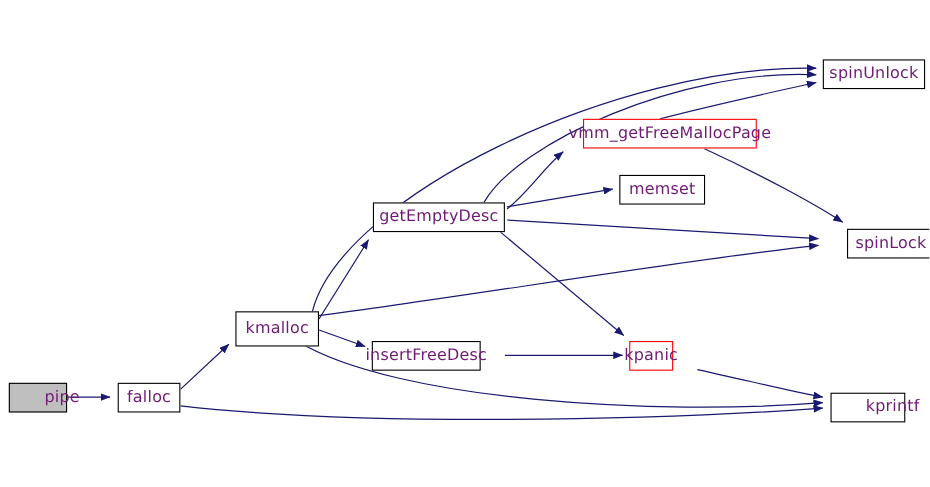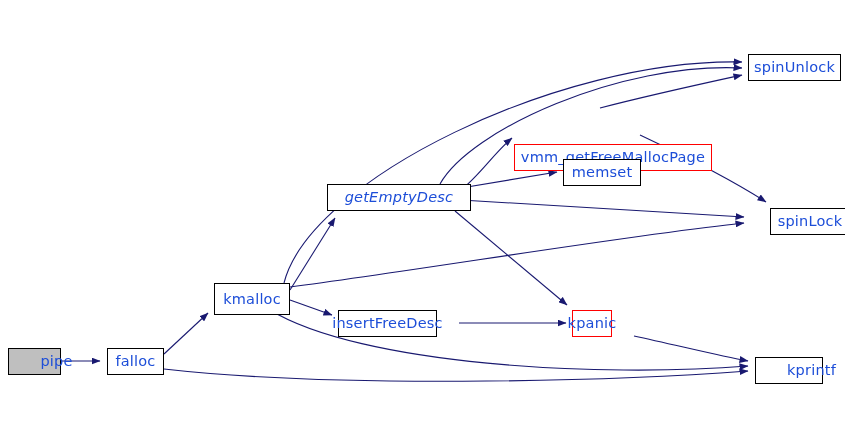--- a/index.html
+++ b/index.html
@@ -24,21 +24,21 @@
   }
   .node {
     position: absolute;
     box-sizing: border-box;
     display: flex;
     align-items: center;
     justify-content: center;
     background: #ffffff;
     border: 1px solid #000000;
     font-size: 14.5px;
-    color: #1d4ed8;
+    color: #701a75;
     letter-spacing: 0.2px;
     white-space: nowrap;
     line-height: 1;
     z-index: 3;
   }
   .node.current {
     background: #bfbfbf;
     border-color: #000000;
     padding-left: 44px;
   }
@@ -84,27 +84,27 @@
   <div id="node-layer">
       <div class="node current" style="left: 8px; top: 348px; width: 53px; height: 27px;">
         <span class="node-label">pipe</span>
       </div>
       <div class="node" style="left: 107px; top: 348px; width: 57px; height: 27px;">
         <span class="node-label">falloc</span>
       </div>
       <div class="node" style="left: 214px; top: 283px; width: 76px; height: 32px;">
         <span class="node-label">kmalloc</span>
       </div>
-      <div class="node" style="left: 327px; top: 184px; width: 144px; height: 27px; font-style: italic;">
+      <div class="node" style="left: 339px; top: 184px; width: 120px; height: 27px;">
         <span class="node-label">getEmptyDesc</span>
       </div>
       <div class="node" style="left: 338px; top: 310px; width: 99px; height: 27px;">
         <span class="node-label">insertFreeDesc</span>
       </div>
-      <div class="node alert" style="left: 514px; top: 108px; width: 198px; height: 27px; margin-top: 36px;">
+      <div class="node alert" style="left: 530px; top: 108px; width: 158px; height: 27px;">
         <span class="node-label">vmm_getFreeMallocPage</span>
       </div>
       <div class="node" style="left: 563px; top: 159px; width: 78px; height: 27px;">
         <span class="node-label">memset</span>
       </div>
       <div class="node alert" style="left: 572px; top: 310px; width: 40px; height: 27px;">
         <span class="node-label">kpanic</span>
       </div>
       <div class="node" style="left: 748px; top: 54px; width: 93px; height: 27px;">
         <span class="node-label">spinUnlock</span>

